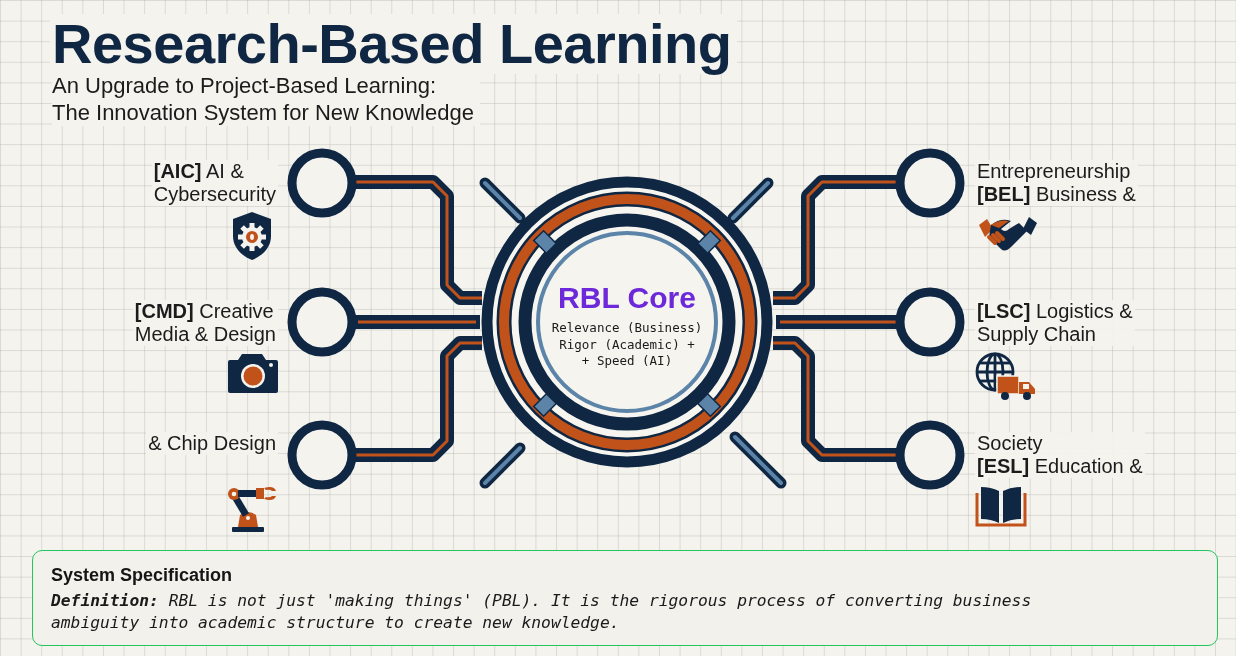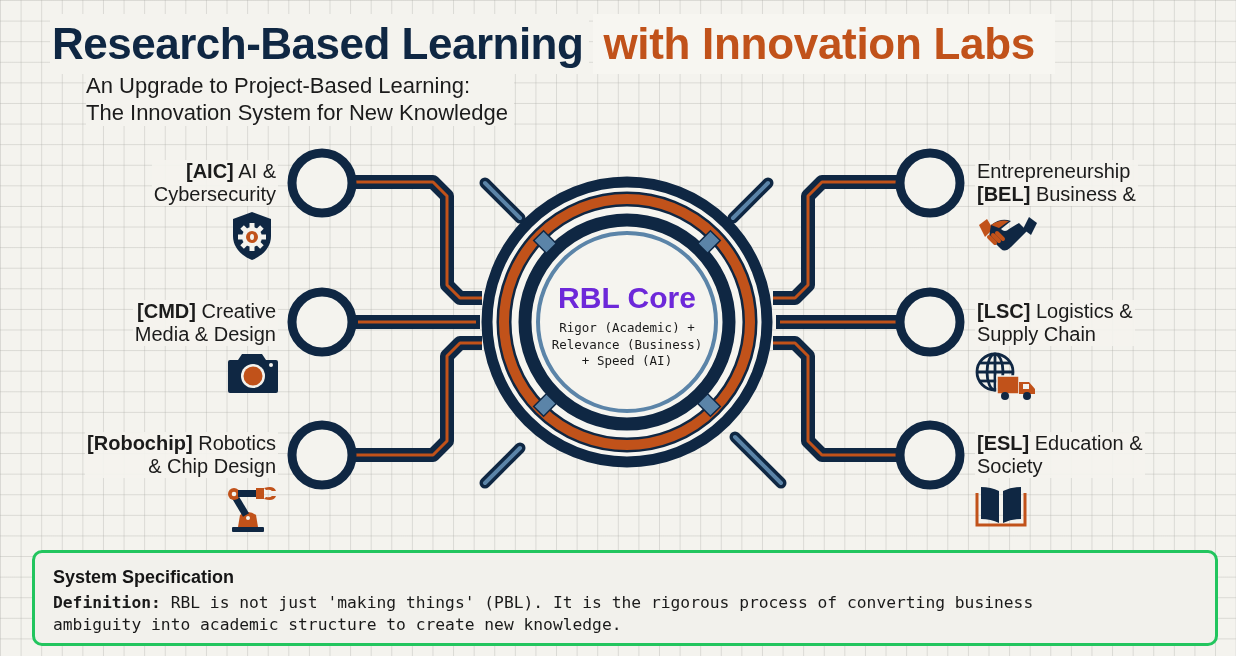--- a/index.html
+++ b/index.html
@@ -8,58 +8,57 @@
     background-color: #f4f3ee;
     background-image:
       linear-gradient(to right, rgba(170,170,165,0.35) 1px, transparent 1px),
       linear-gradient(to bottom, rgba(170,170,165,0.35) 1px, transparent 1px);
     background-size: 20.6px 20.6px;
     font-family: "Liberation Sans", sans-serif;
     color: #1a1a1a;
   }
   .title-wrap { position: absolute; left: 50px; top: 14px; display: flex; align-items: center; }
   .title-main {
-    font-family: "Liberation Sans", sans-serif; font-weight: 700; font-size: 44px;
+    font-family: "Liberation Sans", sans-serif; font-weight: 700; font-size: 56px;
     color: #0f2743; letter-spacing: -0.5px; background: #f4f3ee; padding: 4px 6px 4px 2px; line-height: 52px; text-align: center;
   }
   .title-accent {
     font-weight: 700; font-size: 44px; color: #c1521a; background: #f7f6f1;
     padding: 4px 20px 4px 10px; line-height: 52px; margin-left: 4px; letter-spacing: -0.3px;
   }
   .subtitle {
     position: absolute; left: 52px; top: 72px; font-size: 22px; line-height: 27px; color: #1b1b1b;
-    background: #f4f3ee; padding: 0 6px 0 0; margin-left: 34px;
+    background: #f4f3ee; padding: 0 6px 0 0;
   }
   .diagram { position: absolute; left: 0; top: 0; width: 1236px; height: 656px; }
   .label {
     position: absolute; font-size: 20px; line-height: 23px; color: #1b1b1b; background: rgba(244,243,238,0.92);
     padding: 0 2px;
   }
-  .label.left { text-align: right; }
+  .label.left { text-align: left; }
   .label.right { text-align: left; }
   .label .code { font-weight: 700; }
   .icon { position: absolute; }
   .spec {
     position: absolute; left: 32px; top: 550px; width: 1186px; height: 96px;
-    border: 3px solid #22c55e; border-radius: 10px; background: #f2f1ec; box-sizing: border-box;
+    border: 1px solid #22c55e; border-radius: 10px; background: #f2f1ec; box-sizing: border-box;
     padding: 14px 18px;
   }
   .spec-title { font-family: "Liberation Sans", sans-serif; font-weight: 700; font-size: 18px; color: #151515; margin-bottom: 4px; }
-  .spec-body { font-family: "DejaVu Sans Mono", monospace; font-size: 16.3px; line-height: 22px; color: #1a1a1a; }
+  .spec-body { font-family: "DejaVu Sans Mono", monospace; font-size: 16.3px; line-height: 22px; color: #1a1a1a; font-style: italic; }
   .spec-body .def { font-weight: 700; }
   .core-text { position: absolute; left: 527px; top: 280px; width: 200px; text-align: center; }
   .core-title { font-weight: 700; font-size: 30px; color: #6d28d9; line-height: 36px; }
   .core-sub { font-family: "DejaVu Sans Mono", monospace; font-size: 12.5px; line-height: 16.5px; color: #1a1a1a; margin-top: 4px; }
 </style>
 </head>
 <body>
 
 <div class="title-wrap">
   <span class="title-main">Research-Based Learning</span>
-  <span class="title-accent">with Innovation Labs</span>
 </div>
 <div class="subtitle">
   <div>An Upgrade to Project-Based Learning:</div>
   <div>The Innovation System for New Knowledge</div>
 </div>
 
 <svg class="diagram" width="1236" height="656" viewBox="0 0 1236 656">
   <defs>
     <g id="trace">
     </g>
@@ -118,50 +117,49 @@
       <rect x="-7" y="-9" width="14" height="18" transform="translate(709 242) rotate(45)"></rect>
       <rect x="-7" y="-9" width="14" height="18" transform="translate(545 405) rotate(45)"></rect>
       <rect x="-7" y="-9" width="14" height="18" transform="translate(709 405) rotate(-45)"></rect>
     </g>
   </g>
 </svg>
 
 <div class="core-text">
   <div class="core-title">RBL Core</div>
   <div class="core-sub">
+    <div>Relevance (Business)</div>
     <div>Rigor (Academic) +</div>
-    <div>Relevance (Business)</div>
     <div>+ Speed (AI)</div>
   </div>
 </div>
 
 <div class="label left" style="right:958px; top:160px;">
   <div><span class="code">[AIC]</span><span> AI &amp;</span></div>
   <div>Cybersecurity</div>
 </div>
 <div class="label left" style="right:958px; top:300px;">
   <div><span class="code">[CMD]</span><span> Creative</span></div>
   <div>Media &amp; Design</div>
 </div>
 <div class="label left" style="right:958px; top:432px;">
-  <div><span class="code">[Robochip]</span><span> Robotics</span></div>
   <div>&amp; Chip Design</div>
 </div>
 
 <div class="label right" style="left:975px; top:160px;">
   <div>Entrepreneurship</div>
   <div><span class="code">[BEL]</span><span> Business &amp;</span></div>
 </div>
 <div class="label right" style="left:975px; top:300px;">
   <div><span class="code">[LSC]</span><span> Logistics &amp;</span></div>
   <div>Supply Chain</div>
 </div>
 <div class="label right" style="left:975px; top:432px;">
+  <div>Society</div>
   <div><span class="code">[ESL]</span><span> Education &amp;</span></div>
-  <div>Society</div>
 </div>
 
 <svg class="icon" style="left:230px; top:210px;" width="44" height="52" viewBox="0 0 44 52">
   <path d="M22 2 L41 9 L41 26 C41 38 32 46 22 50 C12 46 3 38 3 26 L3 9 Z" fill="#0f2743"></path>
   <g transform="translate(22 27)">
     <circle r="10" fill="#f4f3ee"></circle>
     <g fill="#f4f3ee">
       <rect x="-2.5" y="-14" width="5" height="6"></rect>
         <rect x="-2.5" y="8" width="5" height="6"></rect>
       <rect x="-14" y="-2.5" width="6" height="5"></rect>

